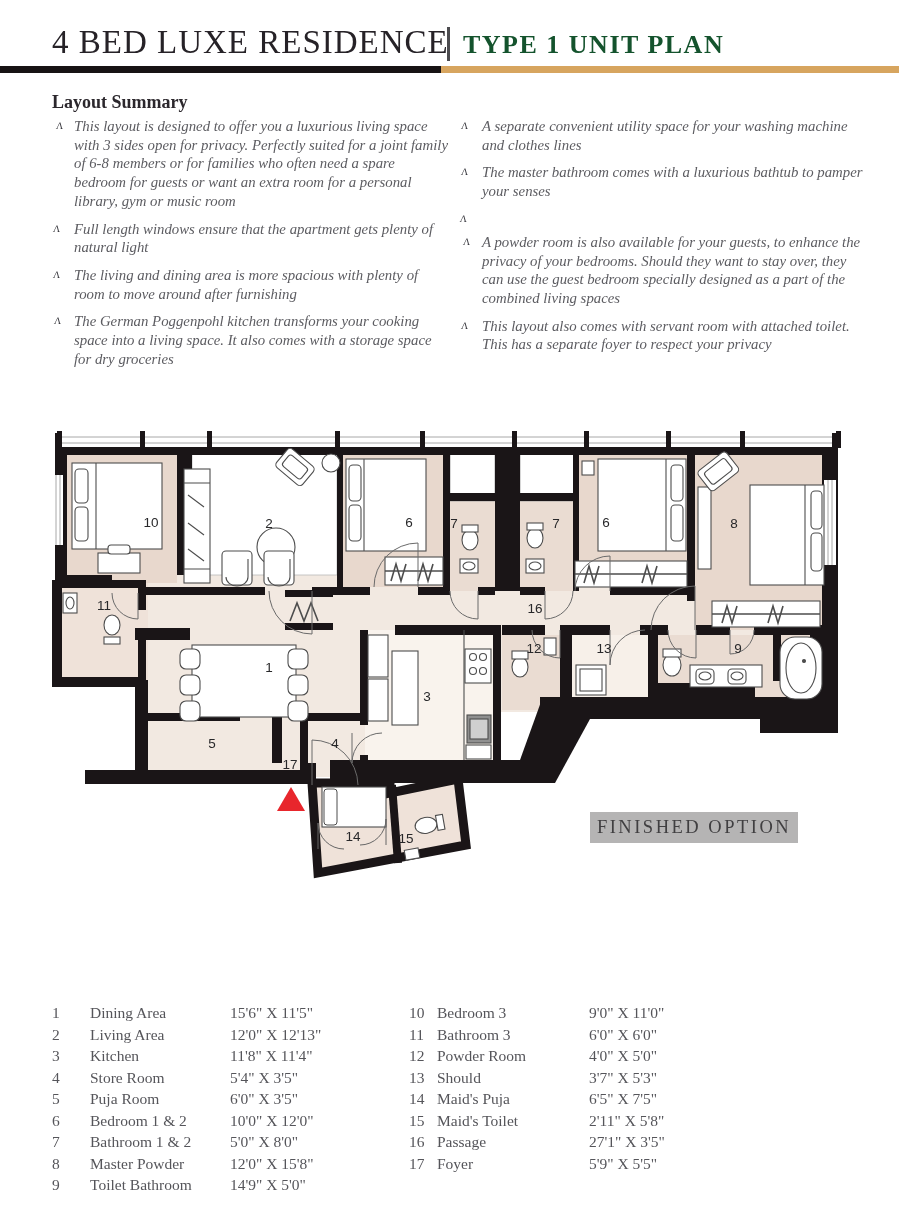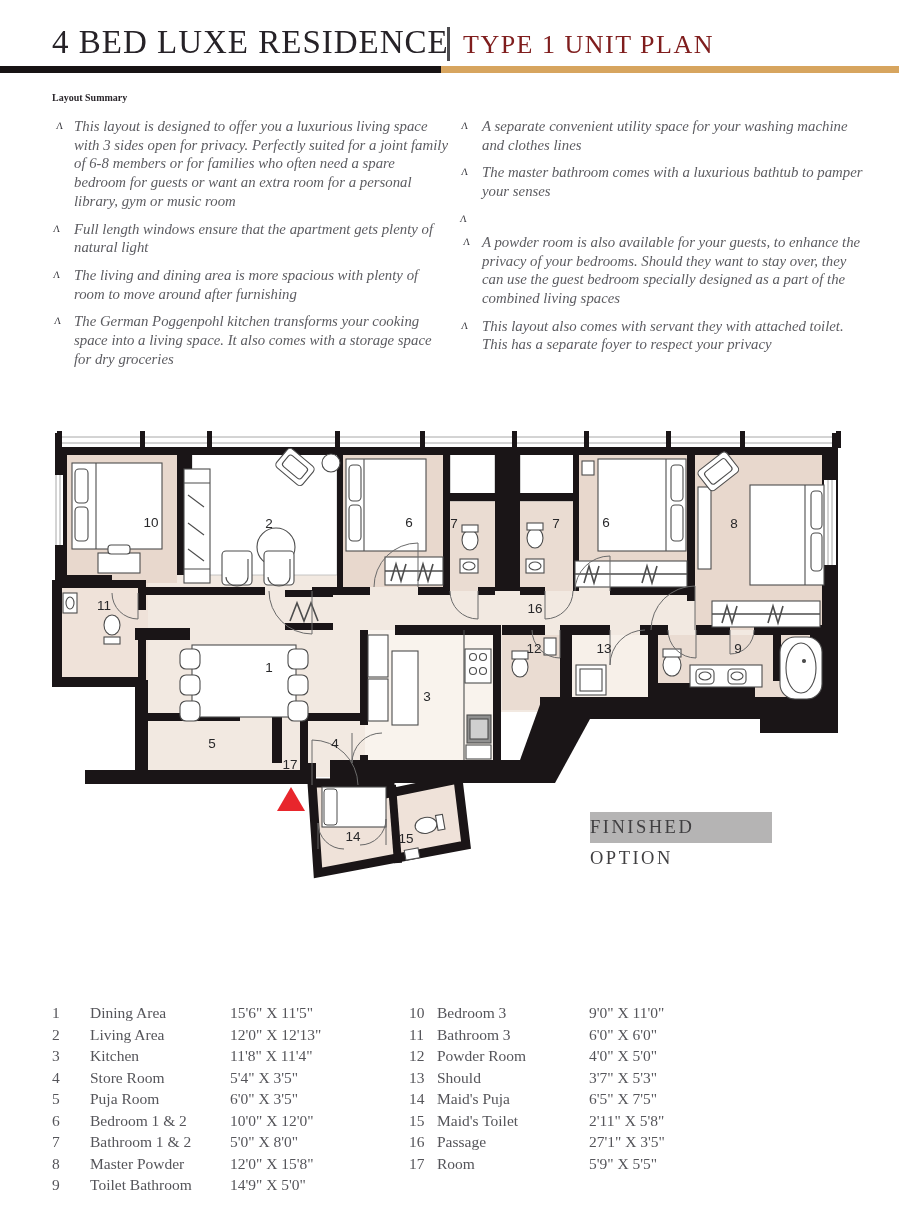--- a/index.html
+++ b/index.html
@@ -2,40 +2,40 @@
 <html><head>
 <meta charset="utf-8">
 <style>
   html,body{margin:0;padding:0;background:#888;}
   .page{position:relative;width:899px;height:1210px;background:#ffffff;overflow:hidden;
         font-family:"Liberation Serif","DejaVu Serif",serif;padding-left:48px;}
   .page-edge{position:absolute;right:4px;top:0;height:100%;width:0;
         border-right:2px dotted #c9c9c9;}
   
   .title{position:absolute;left:52px;top:24px;font-size:33px;letter-spacing:1px;color:#262227;white-space:nowrap;}
-  .subtitle{position:absolute;left:463px;top:30px;font-size:26px;letter-spacing:1.5px;color:#7f1d1d;white-space:nowrap;}
+  .subtitle{position:absolute;left:463px;top:30px;font-size:26px;letter-spacing:1.5px;color:#14532d;white-space:nowrap;font-weight:bold;}
   .title-divider{position:absolute;left:447px;top:27px;width:3px;height:34px;background:#4c4b4f;}
   .bar{position:absolute;top:66px;height:7px;}
   .bar-black{left:0;width:441px;background:#171314;}
   .bar-gold{left:441px;width:458px;background:#d7a55f;}
   
-  .summary-heading{position:absolute;left:52px;top:92px;font-size:10px;font-weight:bold;color:#2b272c;}
+  .summary-heading{position:absolute;left:52px;top:92px;font-size:18px;font-weight:bold;color:#2b272c;}
   .bullets{position:absolute;top:117px;}
   .bullets.left{left:52px;width:398px;}
   .bullets.right{left:460px;width:404px;}
   .bullet{display:flex;margin-bottom:9px;}
   .bullet-marker{flex:0 0 22px;font-size:10px;color:#3c3c42;padding-top:3px;
         font-family:"Liberation Serif",serif;transform:skewX(-6deg);}
   .bullet-text{font-size:14.8px;line-height:18.7px;color:#5c5c61;font-style:italic;}
   
   .plan-wrap{position:absolute;left:50px;top:425px;width:800px;height:470px;}
   .room-num{font-family:"Liberation Sans","DejaVu Sans",sans-serif;font-size:13.5px;fill:#28282a;
         text-anchor:middle;}
-  .badge{position:absolute;left:590px;top:812px;width:182px;height:31px;background:#b5b4b4;
-        color:#403f41;font-size:18.5px;letter-spacing:2.5px;line-height:31px;}
+  .badge{position:absolute;left:590px;top:812px;width:208px;height:31px;background:#b5b4b4;
+        color:#403f41;font-size:18.5px;letter-spacing:2.5px;text-align:center;line-height:31px;}
   
   .legend-col{position:absolute;top:1002px;}
   .legend-col.c1{left:52px;width:330px;}
   .legend-col.c2{left:409px;width:330px;}
   .legend-row{display:grid;font-size:15.5px;color:#55555a;line-height:21.5px;}
   .c1 .legend-row{grid-template-columns:38px 140px 1fr;}
   .c2 .legend-row{grid-template-columns:28px 152px 1fr;}
   .legend-no{color:#55555a;}
   svg text{user-select:none;}
 </style>
@@ -81,21 +81,21 @@
       </div>
       <div class="bullet">
         <span class="bullet-marker">Λ</span>
       </div>
       <div class="bullet">
         <span class="bullet-marker">Λ</span>
         <span class="bullet-text">A powder room is also available for your guests, to enhance the privacy of your bedrooms. Should they want to stay over, they can use the guest bedroom specially designed as a part of the combined living spaces</span>
       </div>
       <div class="bullet">
         <span class="bullet-marker">Λ</span>
-        <span class="bullet-text">This layout also comes with servant they with attached toilet. This has a separate foyer to respect your privacy</span>
+        <span class="bullet-text">This layout also comes with servant room with attached toilet. This has a separate foyer to respect your privacy</span>
       </div>
     </div>
 
   <div class="plan-wrap">
   <svg viewBox="0 0 800 470" width="800" height="470">
 
     <g>
       <rect x="5" y="8" width="783" height="14" fill="#ffffff"></rect>
       <path d="M5,12 H788 M5,18 H788" stroke="#a8a8a8" stroke-width="1" fill="none"></path>
       <g id="window-ticks" fill="#1a1517">
@@ -451,17 +451,17 @@
         <span class="legend-name">Maid's Toilet</span>
         <span class="legend-dims">2'11" X 5'8"</span>
       </div>
       <div class="legend-row">
         <span class="legend-no">16</span>
         <span class="legend-name">Passage</span>
         <span class="legend-dims">27'1" X 3'5"</span>
       </div>
       <div class="legend-row">
         <span class="legend-no">17</span>
-        <span class="legend-name">Room</span>
+        <span class="legend-name">Foyer</span>
         <span class="legend-dims">5'9" X 5'5"</span>
       </div>
     </div>
 </div>
 
 </body></html>

